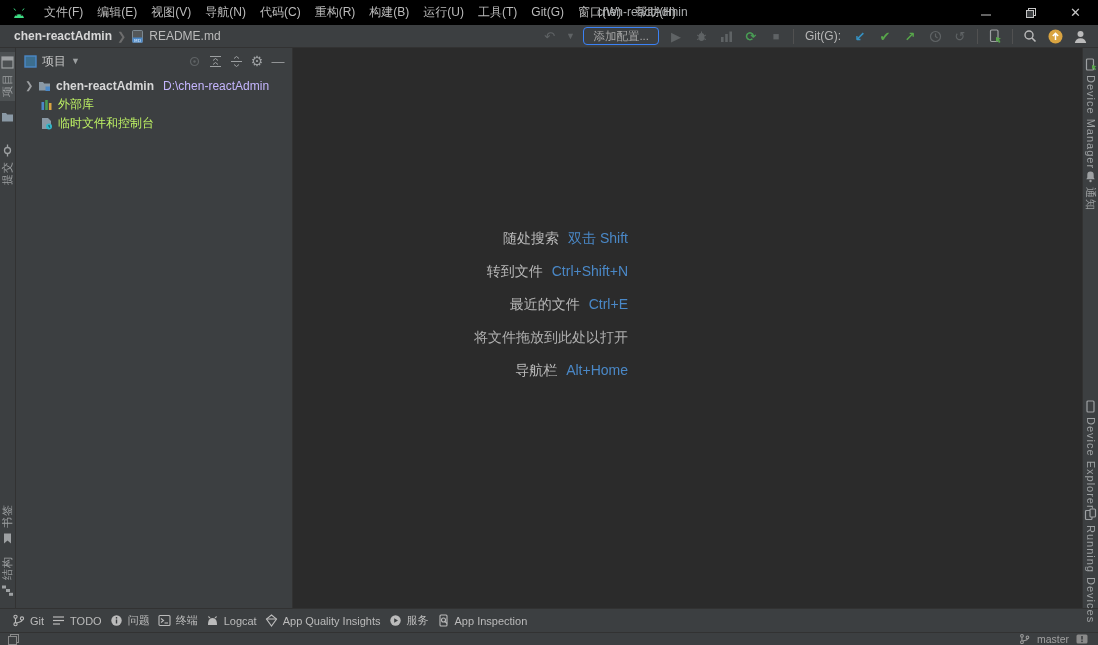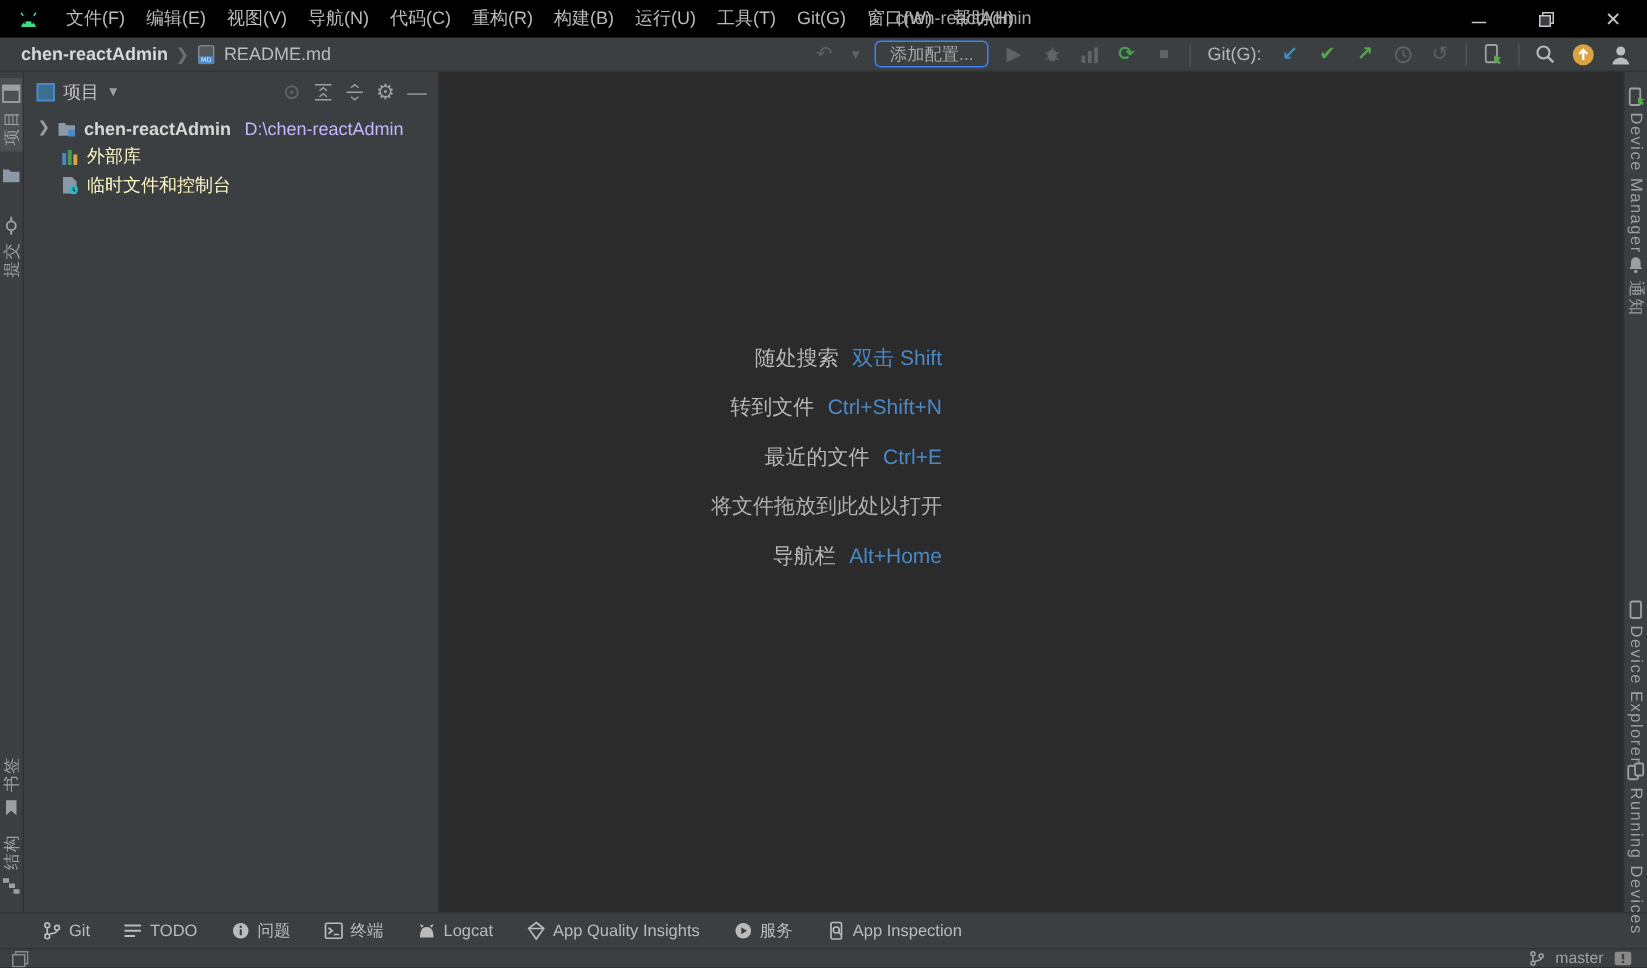--- a/index.html
+++ b/index.html
@@ -58,34 +58,34 @@
   .pp-ic { width:16px; height:16px; display:flex; align-items:center; justify-content:center;
     color:#9da0a2; font-size:13px; }
   .pp-ic.gear { font-size:14px; }
   .tree { flex:1; padding-top:2px; }
   .trow { height:19px; display:flex; align-items:center; gap:5px; white-space:nowrap; }
   .trow .chev { color:#9da0a2; font-size:10px; width:8px; text-align:center; }
   .trow.r1 { padding-left:9px; }
   .trow.r2,.trow.r3 { padding-left:24px; }
   .tname { font-weight:bold; color:#d7d7d7; }
   .tpath { color:#c4b5fd; margin-left:4px; }
-  .tlabel { color:#fef9c3; }
+  .tlabel { color:#bef264; }
 
   
   .editor { flex:1 1 auto; background:#2b2b2b; position:relative;text-align:right; }
   .hints { position:absolute; left:181px; top:180px; display:flex; flex-direction:column;
     gap:12px; font-size:14px; }
   .hint-line { line-height:21px; }
   .hint-label { color:#b8b8b8; }
   .hint-keys { color:#4a88c7; margin-left:9px; }
   .drop-hint { color:#b0b0b0; }
 
   
   .bottombar { height:24px; background:#3c3f41; border-top:1px solid #323232;
-    display:flex; align-items:center; gap:22px; padding-left:28px; font-size:11px;
+    display:flex; align-items:center; gap:8px; padding-left:12px; font-size:11px;
     color:#bbbbbb; flex:0 0 auto; }
   .bb-item { display:flex; align-items:center; gap:5px; cursor:default; }
   .bb-ic { width:13px; height:13px; }
 
   
   .statusbar { height:13px; background:#3c3f41; border-top:1px solid #323232;
     display:flex; align-items:center; font-size:10.5px; color:#a0a0a0;
     padding:0 10px 0 8px; flex:0 0 auto; }
   .sb-right { margin-left:auto; display:flex; align-items:center; gap:7px; }
   svg { display:block; }

